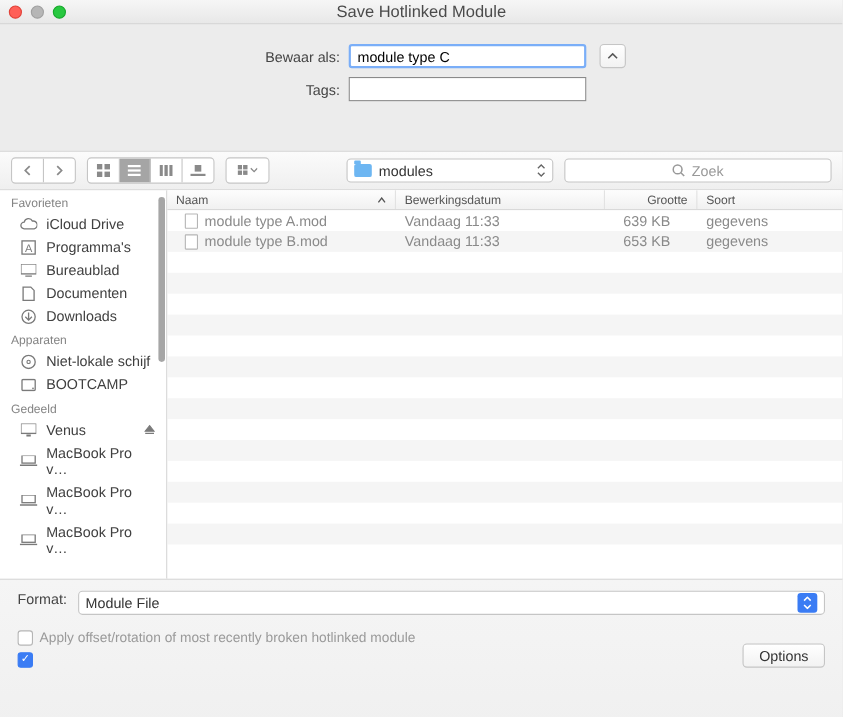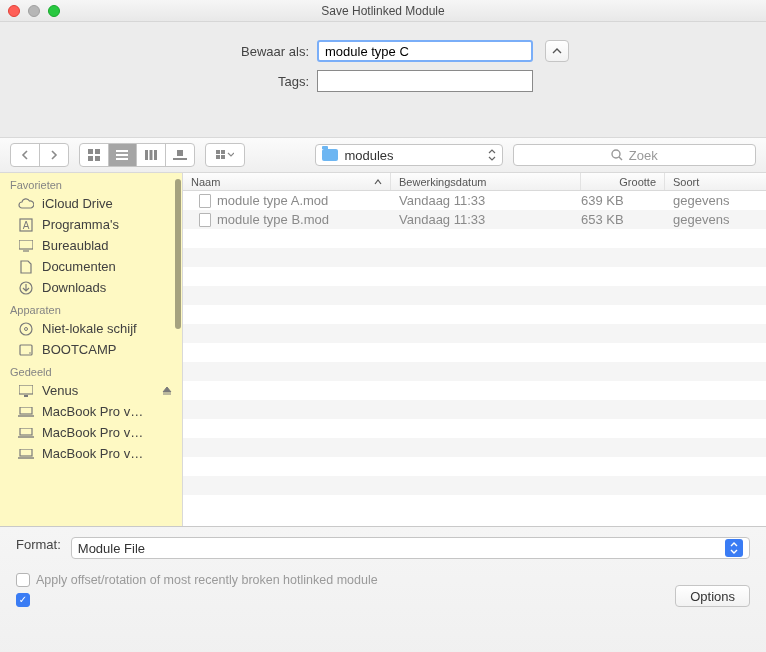--- a/index.html
+++ b/index.html
@@ -5,21 +5,21 @@
 * { box-sizing: border-box; margin: 0; padding: 0; font-family: -apple-system, "Helvetica Neue", Arial, sans-serif; }
 body { background: #ececec; width: 766px; height: 652px; overflow: hidden; font-size: 13px; color: #333; }
 
 
 .titlebar { height: 22px; background: linear-gradient(#f6f6f6,#e8e8e8); border-bottom: 1px solid #d6d6d6; display: flex; align-items: center; position: relative; }
 .traffic { display: flex; gap: 8px; position: absolute; left: 8px; top: 5px; }
 .traffic div { width: 12px; height: 12px; border-radius: 50%; }
 .tl-close { background: #ff5f57; border: 0.5px solid #e14138; }
 .tl-min { background: #b6b6b6; border: 0.5px solid #a0a0a0; }
 .tl-max { background: #28c840; border: 0.5px solid #17a82c; }
-.titlebar .title { margin: 0 auto; font-size: 12px; color: #4a4a4a; }
+.titlebar .title { margin: 0 auto; font-size: 15px; color: #4a4a4a; }
 
 
 .topform { padding: 18px 0 14px; display: flex; flex-direction: column; gap: 8px; }
 .form-row { display: flex; align-items: center; }
 .form-label { width: 317px; text-align: right; padding-right: 8px; color: #444; }
 .text-input { height: 22px; border: 1px solid #8a8a8a; border-radius: 0; background: #fff; padding: 0 6px; font-size: 13px; }
 .save-input { width: 216px; border: 2px solid #7aaef8; border-radius: 3px; outline: none; }
 .tags-input { width: 216px; }
 .expand-btn { margin-left: 12px; width: 24px; height: 22px; border: 1px solid #c5c5c5; border-radius: 4px; background: linear-gradient(#fff,#f2f2f2); display: inline-flex; align-items: center; justify-content: center; }
 .expand-btn svg { pointer-events: none; }
@@ -32,21 +32,21 @@
 .seg .active { background: #a5a5a5; }
 .folder-pop { display: flex; align-items: center; background: #fff; border: 1px solid #c5c5c5; border-radius: 4px; height: 22px; padding: 0 6px; width: 196px; justify-content: space-between; margin-left: 60px; }
 .folder-pop .left { display: flex; align-items: center; gap: 6px; }
 .folder-icon { width: 16px; height: 12px; background: #6db6f2; border-radius: 2px; position: relative; }
 .folder-icon::before { content:""; position:absolute; top:-3px; left:0; width:6px; height:3px; background:#6db6f2; border-radius:1px 1px 0 0; }
 .updown svg { display:block; }
 .search { margin-left: auto; display: flex; align-items: center; border: 1px solid #c5c5c5; border-radius: 4px; background: #fff; height: 22px; width: 255px; padding: 0 6px; color: #999; justify-content: center; gap: 6px; }
 
 
 .middle { display: flex; height: 354px; border-bottom: 1px solid #c9c9c9; }
-.sidebar { width: 183px; background: #fef9c3; border-right: 1px solid #d9d9d9; overflow-y: auto; position: relative; }
+.sidebar { width: 152px; background: #ffffff; border-right: 1px solid #d9d9d9; overflow-y: auto; position: relative; }
 .scrollbar { position: absolute; right: 1px; top: 6px; width: 6px; height: 150px; background: rgba(0,0,0,.35); border-radius: 3px; }
 .sb-section { padding: 6px 0 2px 10px; font-size: 11px; color: #848484; text-transform: none; }
 .sb-item { display: flex; align-items: center; gap: 8px; padding: 3px 10px 3px 18px; color: #404040; }
 .eject { margin-left: auto; color: #7a7a7a; }
 .sb-icon { width: 16px; display:flex; justify-content:center; color:#7a7a7a; }
 
 .filepane { flex: 1; background: #fff; display: flex; flex-direction: column; }
 .colheads { display: flex; align-items: center; height: 18px; border-bottom: 1px solid #d9d9d9; font-size: 11px; color: #555; background: linear-gradient(#fdfdfd,#f1f1f1); }
 .colheads > div { border-right: 1px solid #e2e2e2; padding: 0 8px; display: flex; align-items: center; height:100%; }
 .colheads > div:last-child { border-right:none; }
@@ -54,21 +54,21 @@
 .col-date { width: 190px; }
 .col-size { width: 84px; text-align: right; justify-content: flex-end; }
 .col-kind { flex:1; }
 .sort-caret { margin-left: auto; }
 
 .rows { flex: 1; overflow: auto; }
 .row { display: flex; align-items: center; height: 19px; font-size: 13px; color: #8a8a8a; }
 .row:nth-child(even){ background:#f5f5f5; }
 .row .c-name { width: 208px; padding-left: 16px; display:flex; align-items:center; gap:6px; }
 .row .c-date { width: 190px; padding-left: 8px; }
-.row .c-size { width: 84px; text-align:left; padding-right: 8px; }
+.row .c-size { width: 84px; text-align:center; padding-right: 8px; }
 .row .c-kind { flex:1; padding-left: 8px; }
 .doc-icon { width: 12px; height: 14px; border: 1px solid #b5b5b5; border-radius: 1px; background:#fff; }
 
 
 .bottom { padding: 10px 16px; background: linear-gradient(#f5f5f5,#ececec); height: 240px; display:flex; flex-direction:column; }
 .format-row { display: flex; align-items: flex-start; gap: 10px; }
 .format-row label { color:#444; }
 .format-select { flex:1; height: 22px; border: 1px solid #c5c5c5; border-radius: 4px; background: #fff; display:flex; align-items:center; padding: 0 6px; justify-content: space-between; }
 .format-select .updown2 { background:#3a7cf4; width:18px; height:18px; border-radius:3px; display:flex; align-items:center; justify-content:center; }
 

